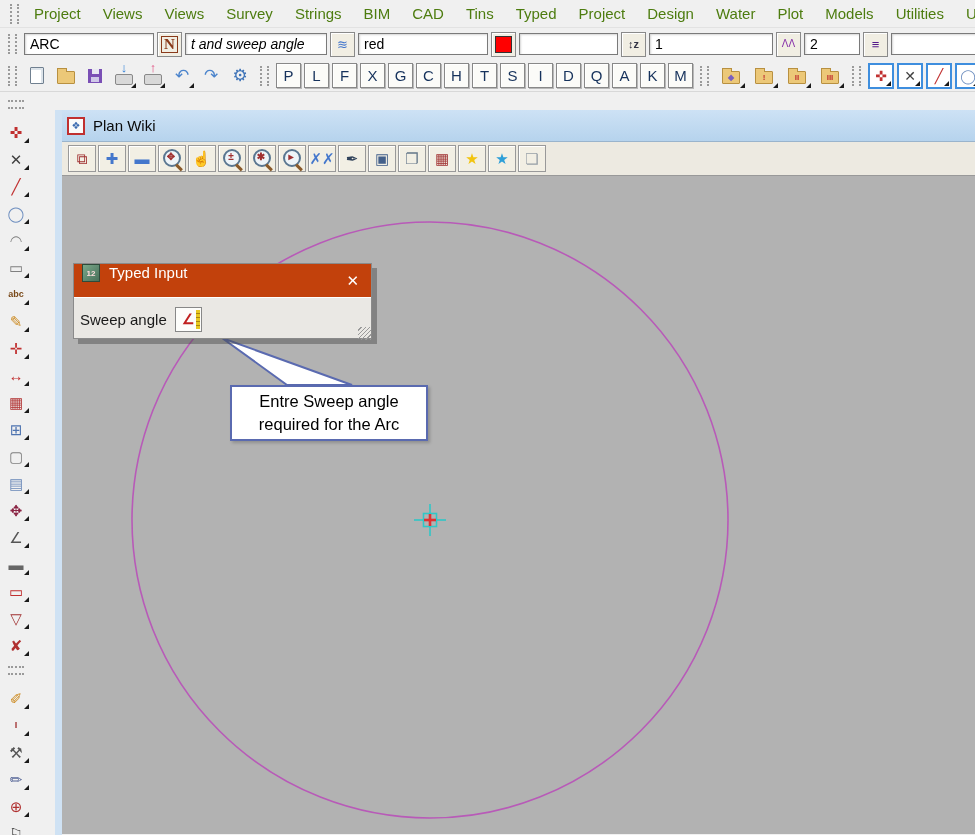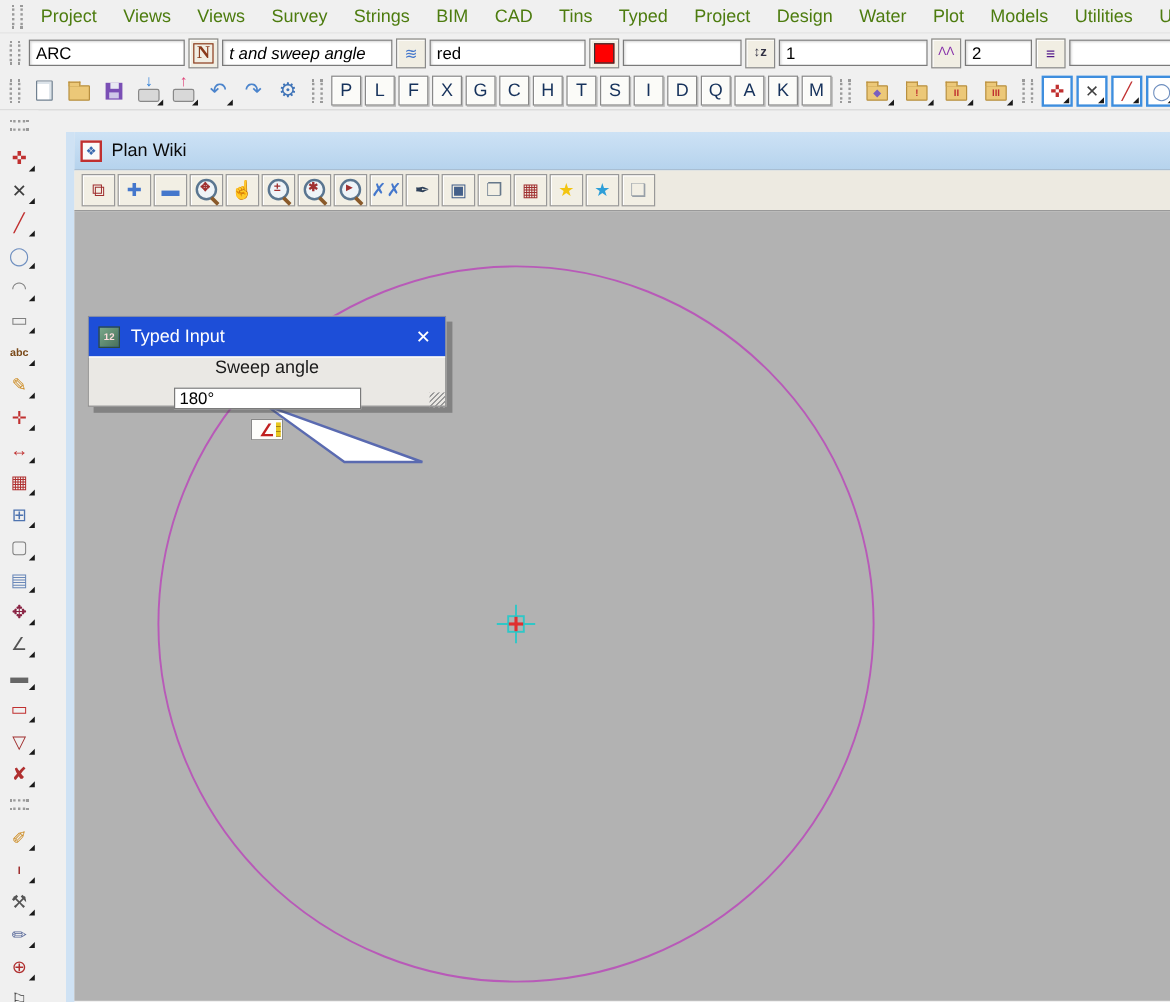--- a/index.html
+++ b/index.html
@@ -82,26 +82,26 @@
   .wtoolbar{height:34px;background:#edeae1;display:flex;align-items:center;gap:2px;padding:0 0 0 6px;
             border-bottom:1px solid #999;box-sizing:border-box;}
   .pb{width:28px;height:27px;background:#f2efe4;border:1px solid #999;box-shadow:inset 1px 1px 0 #fff;
       display:flex;align-items:center;justify-content:center;font-size:15px;position:relative;padding:0;flex:none;}
   .canvas{position:relative;width:913px;height:658px;background:#b2b2b2;overflow:hidden;}
   .canvas svg{position:absolute;left:0;top:0;z-index:1;}
 
   
   .dialog{position:absolute;left:11px;top:87px;width:299px;height:76px;z-index:3;
           background:#eae8e4;box-shadow:5px 5px 0 rgba(70,70,70,0.45);border:1px solid #8a8a8a;box-sizing:border-box;}
-  .dlg-title{height:33px;background:#1d4ed8;display:flex;align-items:center;gap:9px;padding:0 8px;
+  .dlg-title{height:33px;background:#c2410c;display:flex;gap:9px;padding:0 8px;
              color:#fff;font-size:15px;}
   .dlg-ic{width:16px;height:16px;background:linear-gradient(135deg,#7aa88a,#48705a);border:1px solid #2e4a3a;
           color:#ffdede;font-size:8px;font-weight:bold;display:flex;align-items:center;justify-content:center;}
   .dlg-x{margin-left:auto;font-size:15px;color:#fff;background:none;border:none;padding:0 4px;}
-  .dlg-body{display:flex;align-items:center;gap:8px;padding:0 6px;height:42px;border-top:1px solid #fff;position:relative;flex-direction:column;}
+  .dlg-body{display:flex;align-items:center;gap:8px;padding:0 6px;height:42px;border-top:1px solid #fff;position:relative;}
   .dlg-lbl{font-size:15px;color:#1a1a1a;white-space:nowrap;}
   .dlg-in{width:146px;height:19px;border:1px solid #7a7a7a;font-size:14px;padding:0 4px;
           font-family:"Liberation Sans",sans-serif;}
   .ang{width:27px;height:25px;background:#fdfdfb;border:1px solid #888;position:relative;
        display:flex;align-items:center;justify-content:center;font-size:14px;font-weight:bold;color:#c02020;padding:0;}
   .ang::after{content:"";position:absolute;right:1px;top:2px;bottom:2px;width:4px;
               background:repeating-linear-gradient(#e8c820 0 3px,#a88310 3px 4px);}
   .dgrip{position:absolute;right:0;bottom:0;width:13px;height:13px;
          background:repeating-linear-gradient(135deg,transparent 0 2px,#9a9a9a 2px 3px);}
 
@@ -455,30 +455,33 @@
         <rect x="361.5" y="337.5" width="13" height="13"></rect>
       </g>
       <g stroke-width="2.6" stroke="#e03030">
         <line x1="362" y1="344" x2="374" y2="344"></line>
         <line x1="368" y1="338" x2="368" y2="350"></line>
       </g>
 
       <polygon points="160,162 225,209 290,209" fill="#ffffff" stroke="#5a6ab0" stroke-width="2"></polygon>
     </svg>
 
+    <div class="callout">
+      <span>Entre Sweep angle</span>
+      <span>required for the Arc</span>
+    </div>
 
     <div class="dialog">
       <div class="dlg-title">
         <span class="dlg-ic">12</span>
         <span>Typed Input</span>
         <button class="dlg-x">✕</button>
       </div>
       <div class="dlg-body">
         <span class="dlg-lbl">Sweep angle</span>
-        <input class="dlg-in" value="180°" style="">
         <button class="ang">
             <span>∠</span>
           </button>
         <div class="dgrip"></div>
       </div>
     </div>
   </div>
 </div>
 
 </body></html>

